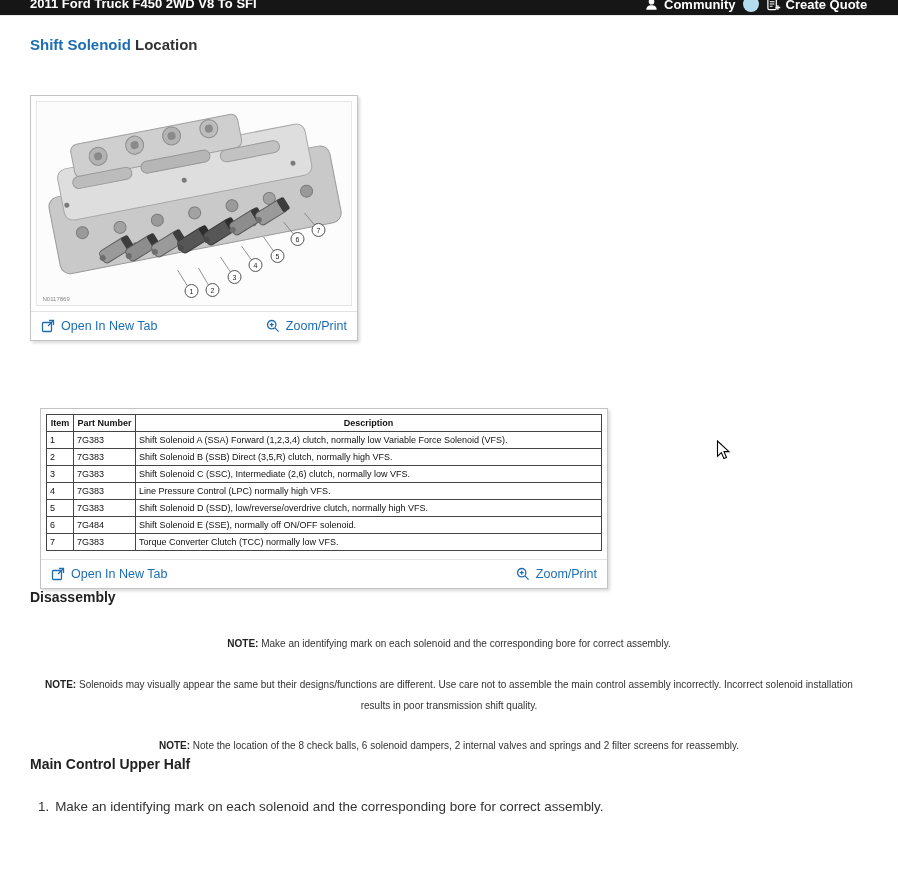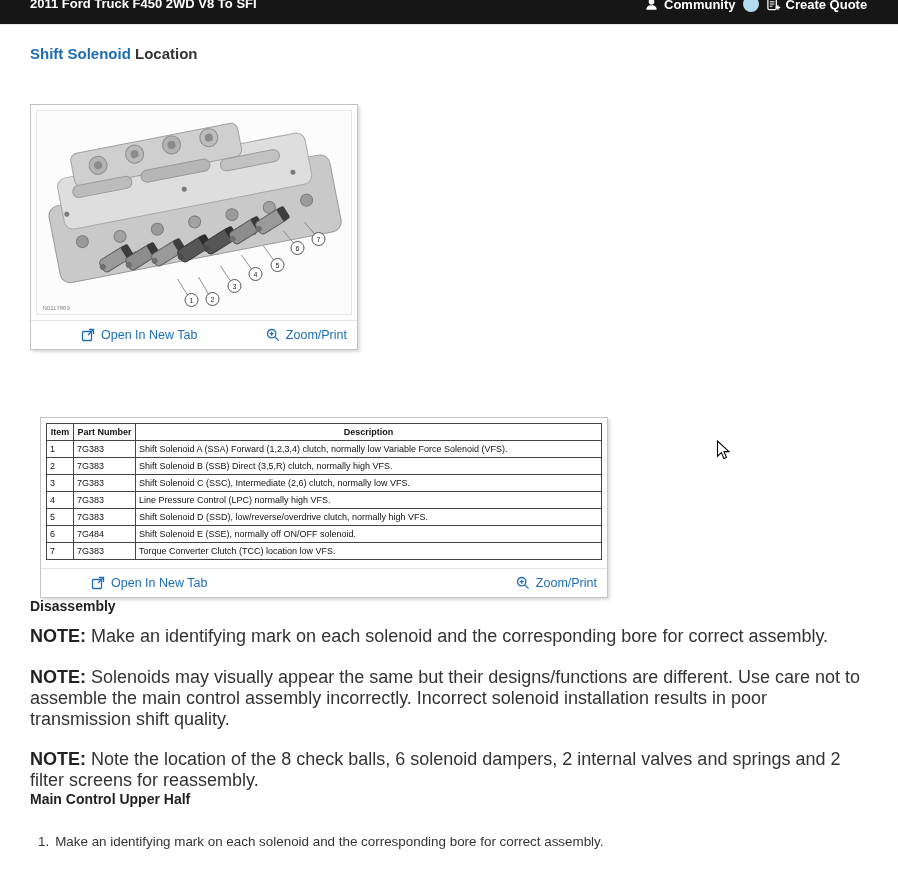--- a/index.html
+++ b/index.html
@@ -10,21 +10,21 @@
   }
   *{box-sizing:border-box;}
   html,body{margin:0;padding:0;}
   body{
     width:898px;height:888px;overflow:hidden;position:relative;
     background:#ffffff;
     font-family:"Liberation Sans",sans-serif;
     color:#333;
   }
   
-  .topbar{height:25px;background:var(--topbar_bg);position:relative;overflow:hidden;border-bottom:1px solid #e8e8e8;text-align:center;}
+  .topbar{height:16px;background:var(--topbar_bg);position:relative;overflow:hidden;border-bottom:1px solid #e8e8e8;text-align:center;}
   .topbar-title{position:absolute;left:30px;top:-4px;font-size:13px;font-weight:bold;color:#fff;white-space:nowrap;}
   .topbar-right{position:absolute;left:644px;top:-4px;display:flex;align-items:center;gap:7px;color:#fff;font-size:13px;font-weight:bold;white-space:nowrap;}
   .hdr-item{display:flex;align-items:center;gap:5px;cursor:pointer;}
   .hdr-icon{width:15px;height:14px;display:block;}
   .badge{width:16px;height:16px;border-radius:50%;background:var(--badge);flex:0 0 auto;}
   
   .content{padding:0 30px;}
   .page-heading{margin:20px 0 0;font-size:15px;font-weight:bold;color:#333;}
   .page-heading .accent{color:var(--accent);}
   
@@ -32,34 +32,34 @@
     width:328px;background:#fff;border:1px solid #c3c3c3;
     box-shadow:2px 2px 3px rgba(0,0,0,0.15);
     margin-top:42px;
   }
   .photo-wrap{margin:5px;border:1px solid #e6e6e6;}
   .photo-wrap svg{display:block;}
   .figure-footer{
     height:29px;display:flex;justify-content:space-between;align-items:center;
     padding:0 10px;border-top:1px solid #e3e3e3;background:#fff;
   }
-  .fig-link{display:flex;align-items:center;gap:6px;color:var(--link);font-size:12.5px;cursor:pointer;text-decoration:none;margin-left:40px;}
+  .fig-link{display:flex;align-items:center;gap:6px;color:var(--link);font-size:12.5px;cursor:pointer;text-decoration:none;}
   .fig-link svg{display:block;}
   
   .table-card{width:568px;margin-top:67px;margin-left:10px;}
   .table-wrap{margin:5px 5px 8px;}
   table.parts{width:100%;border-collapse:collapse;font-size:9px;color:#111;border:1.5px solid #222;table-layout:fixed;}
   table.parts th,table.parts td{border:1px solid #444;padding:3px 3px;white-space:nowrap;overflow:hidden;line-height:10px;}
   table.parts th{font-weight:bold;text-align:center;}
   col.c-item{width:27px;} col.c-part{width:62px;}
   
   h3.sec{font-size:14px;font-weight:bold;color:#222;margin:0;}
   .h-disassembly{margin-top:66px;}
   .h-upper{margin-top:20px;}
-  .note{margin:12px 0 0;font-size:18px;line-height:21px;color:#333;}
+  .note{margin:28px 0 0;font-size:10px;line-height:21px;color:#333;text-align:center;}
   .note.m2{margin-top:20px;}
   .note.m3{margin-top:19px;}
   .note b{color:#222;}
   .step{display:flex;gap:6px;margin:24px 0 0 8px;font-size:13.4px;line-height:21px;color:#333;}
   
   .cursor{position:absolute;left:716px;top:440px;width:15px;height:21px;pointer-events:none;}
 </style>
 </head>
 <body>
 
@@ -255,21 +255,21 @@
               <td>Shift Solenoid D (SSD), low/reverse/overdrive clutch, normally high VFS.</td>
             </tr>
           <tr>
               <td>6</td>
               <td>7G484</td>
               <td>Shift Solenoid E (SSE), normally off ON/OFF solenoid.</td>
             </tr>
           <tr>
               <td>7</td>
               <td>7G383</td>
-              <td>Torque Converter Clutch (TCC) location low VFS.</td>
+              <td>Torque Converter Clutch (TCC) normally low VFS.</td>
             </tr>
         </tbody>
       </table>
     </div>
     <div class="figure-footer">
       <a class="fig-link">
         <svg width="14" height="14" viewBox="0 0 14 14" stroke="currentColor" fill="none" stroke-width="1.3">
           <rect x="1.5" y="3.5" width="9" height="9" rx="1"></rect>
           <path d="M8 1.5h4.5V6"></path>
           <path d="M12.5 1.5 L7 7"></path>

